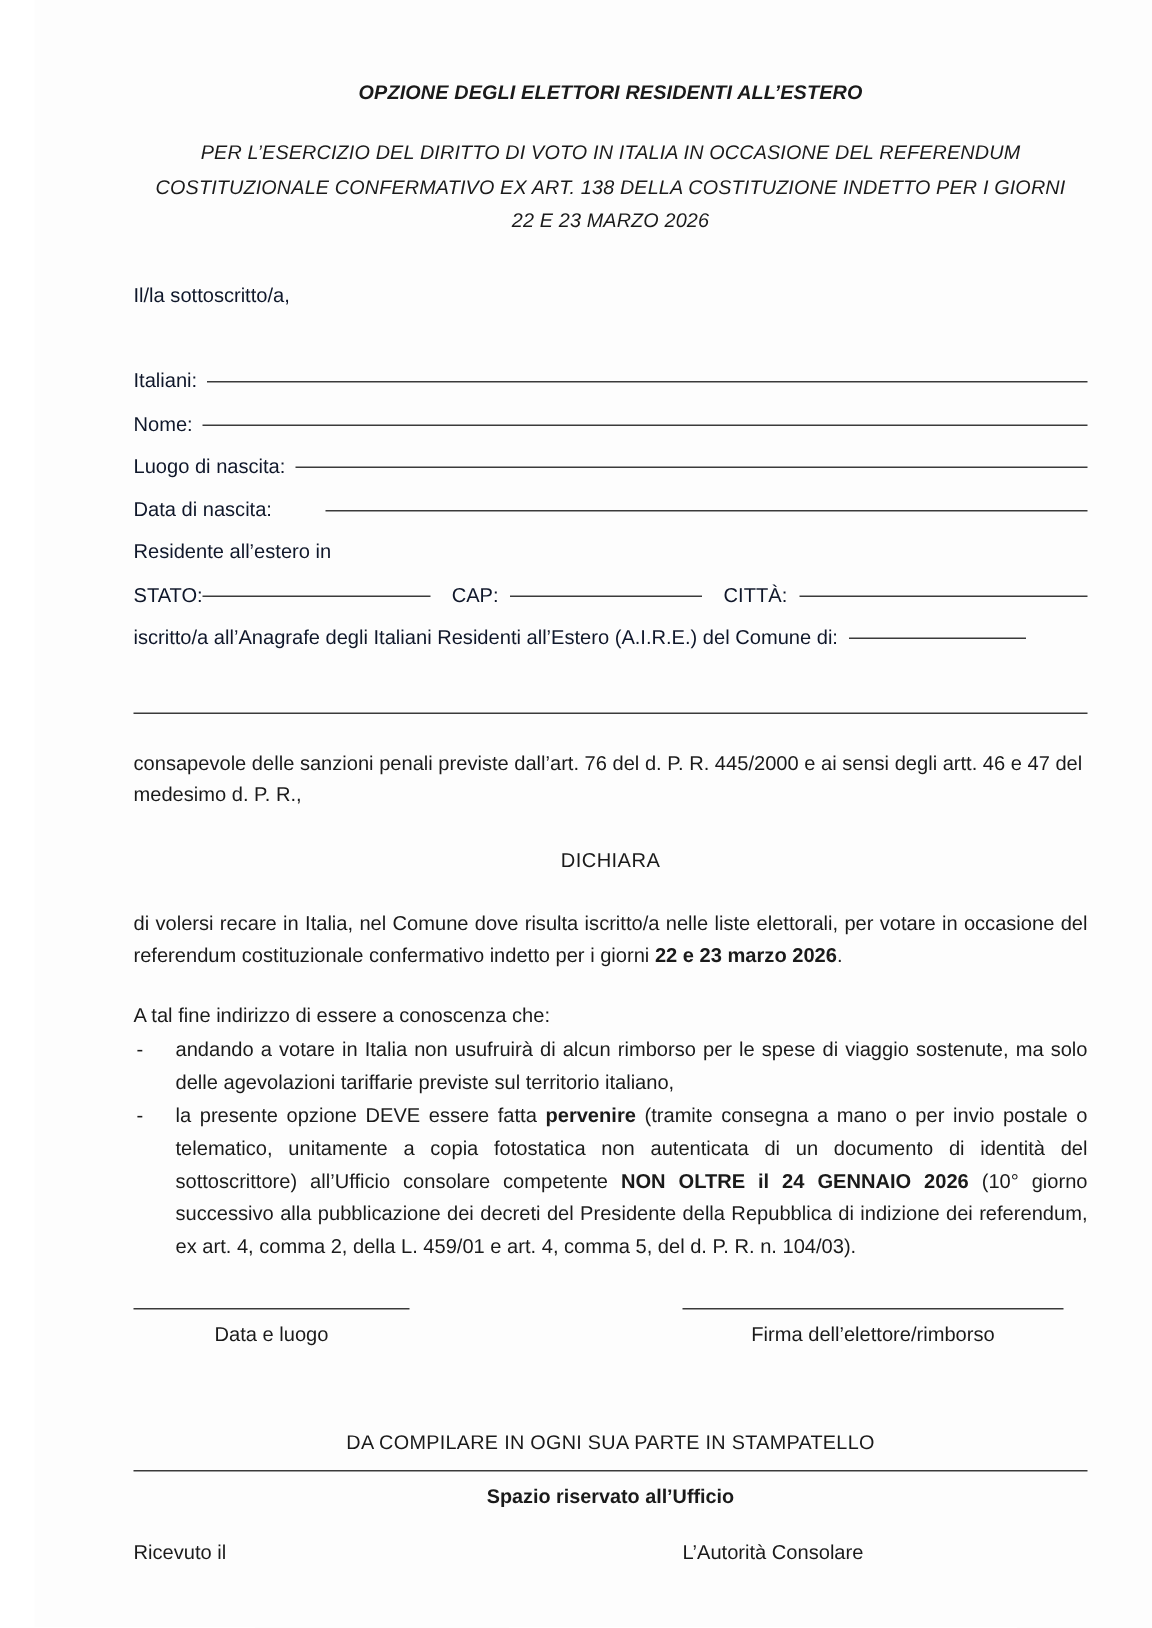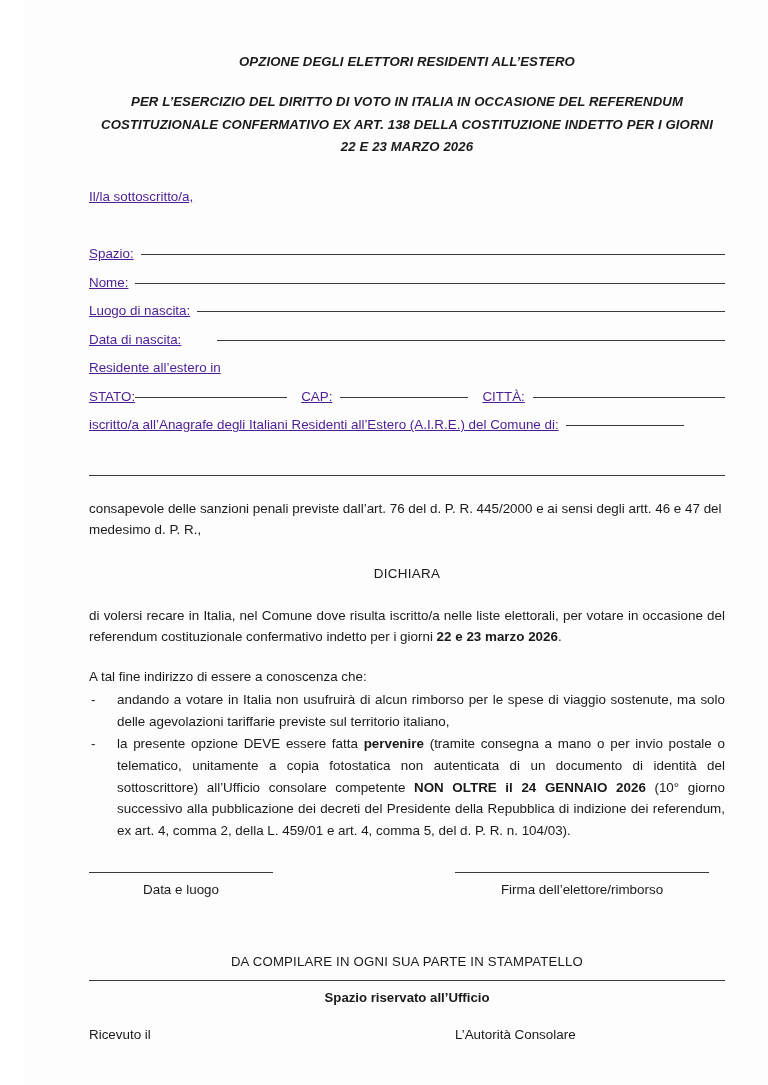--- a/index.html
+++ b/index.html
@@ -32,33 +32,32 @@
   }
   .title-line-1 {
     font-style: italic;
     font-weight: bold;
     font-size: 13.2px;
     letter-spacing: 0.1px;
     margin-bottom: 22px;
   }
   .title-line-2 {
     font-style: italic;
-    font-weight: bold;
+    font-weight: normal;
     font-size: 13.2px;
     line-height: 1.72;
     letter-spacing: 0.1px;
     padding: 0 6px;
   }
 
   
   .form-area {
     margin-top: 30px;
     font-size: 13.4px;
-    color: #4c1d95;
-    text-decoration: underline;
+    color: #0f172a;
   }
   .frow {
     display: flex;
     align-items: baseline;
     height: 28.5px;
     white-space: nowrap;
   }
   .flabel {
     flex: 0 0 auto;
   }
@@ -197,21 +196,21 @@
 
   <div class="form-area">
 
     <div class="frow">
       <span class="flabel">Il/la sottoscritto/a,</span>
     </div>
 
     <div class="plain-row"></div>
 
     <div class="frow">
-      <span class="flabel">Spazio:</span>
+      <span class="flabel">Italiani:</span>
       <span class="fline gap-left"></span>
     </div>
 
     <div class="frow">
       <span class="flabel">Nome:</span>
       <span class="fline gap-left"></span>
     </div>
 
     <div class="frow">
       <span class="flabel">Luogo di nascita:</span>

